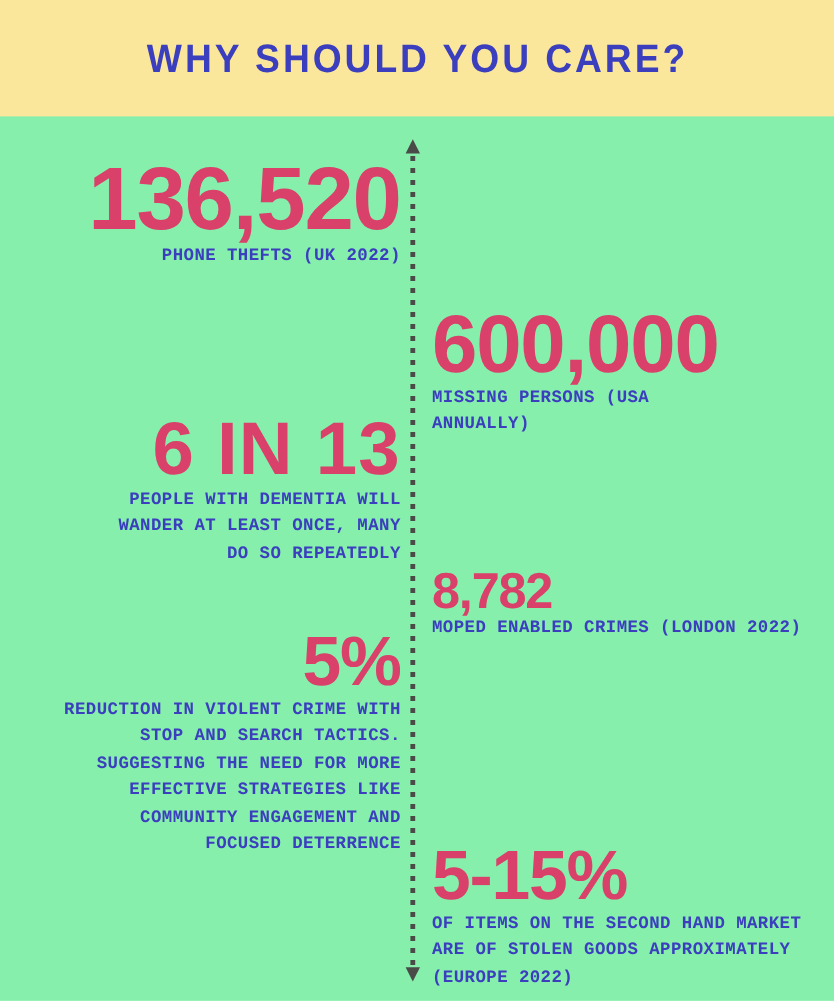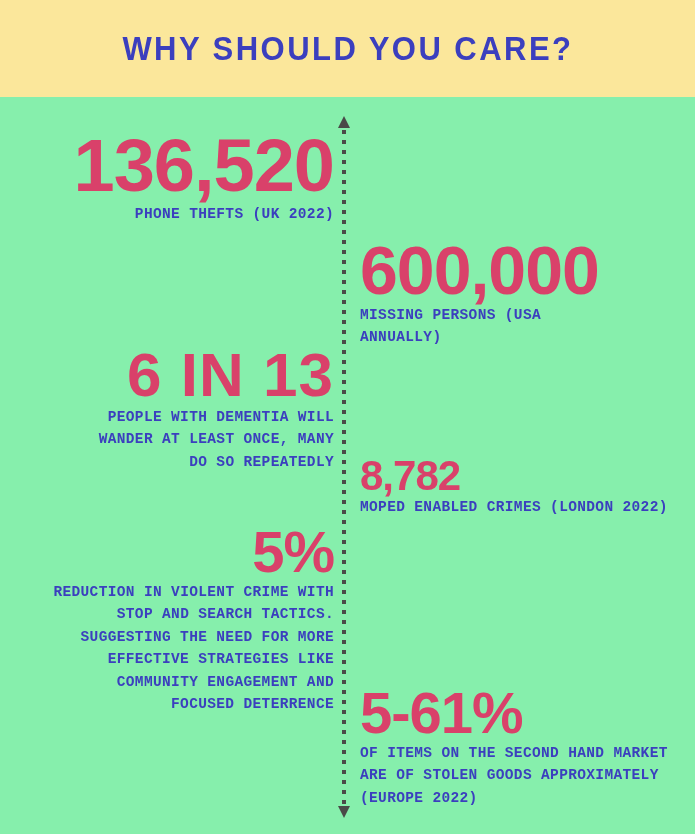--- a/index.html
+++ b/index.html
@@ -92,20 +92,21 @@
 
   
   .stat {
     position: absolute;
   }
   .stat-left {
     text-align: right;
   }
   .stat-right {
     text-align: left;
+    margin-top: 17px;
   }
   .stat-number {
     font-family: "Liberation Sans", sans-serif;
     font-weight: bold;
     color: #D9416A;
     line-height: 0.98;
     letter-spacing: -1px;
     white-space: nowrap;
   }
   .stat-caption {
@@ -191,21 +192,21 @@
       <span class="caption-line">REDUCTION IN VIOLENT CRIME WITH</span>
       <span class="caption-line">STOP AND SEARCH TACTICS.</span>
       <span class="caption-line">SUGGESTING THE NEED FOR MORE</span>
       <span class="caption-line">EFFECTIVE STRATEGIES LIKE</span>
       <span class="caption-line">COMMUNITY ENGAGEMENT AND</span>
       <span class="caption-line">FOCUSED DETERRENCE</span>
     </div>
   </div>
 
   <div class="stat stat-right" id="stat-stolen-goods">
-    <div class="stat-number">5-61%</div>
+    <div class="stat-number">5-15%</div>
     <div class="stat-caption">
       <span class="caption-line">OF ITEMS ON THE SECOND HAND MARKET</span>
       <span class="caption-line">ARE OF STOLEN GOODS APPROXIMATELY</span>
       <span class="caption-line">(EUROPE 2022)</span>
     </div>
   </div>
 
 </div>
 
 </body></html>

